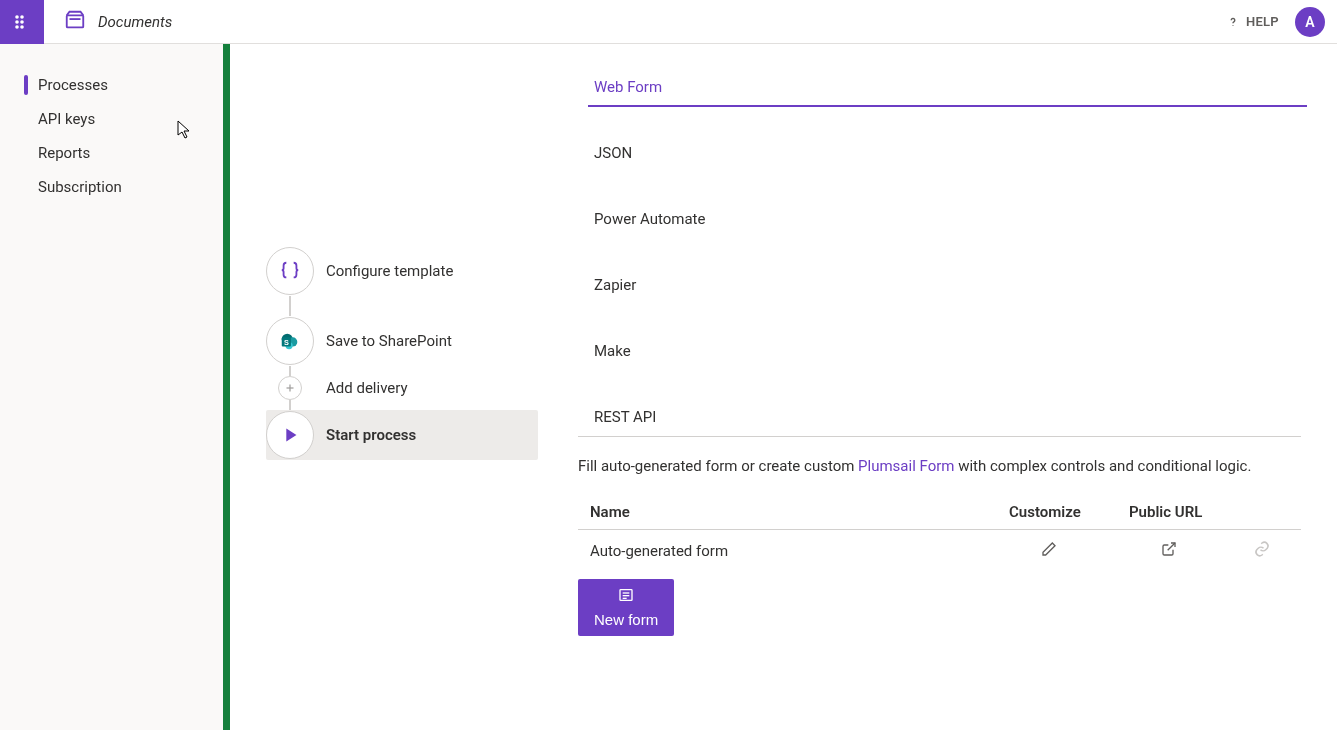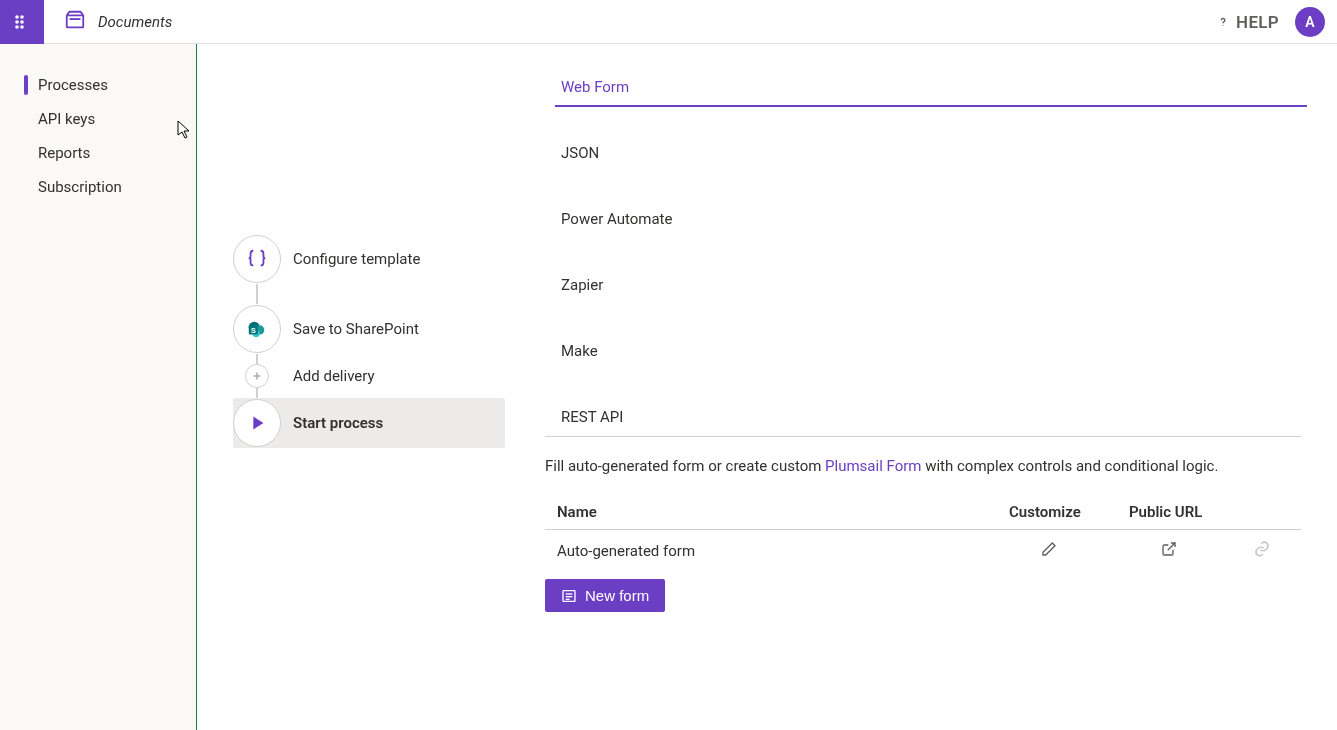--- a/index.html
+++ b/index.html
@@ -37,21 +37,21 @@
   .app-name {
     margin-left: 12px;
     font-size: 15px;
     color: #323130;
     font-style: italic;
   }
   .topbar .spacer { flex: 1; }
   .help {
     display: flex; align-items: center; gap: 6px;
     color: #605e5c;
-    font-size: 17px;
+    font-size: 13px;
     font-weight: 600;
     letter-spacing: .3px;
     margin-right: 16px;
     cursor: pointer;
   }
   .avatar {
     width: 30px; height: 30px; border-radius: 50%;
     background: #6c3ec4;
     color: #fff;
     display: flex; align-items: center; justify-content: center;
@@ -59,24 +59,24 @@
     margin-right: 12px;
   }
 
   
   .body {
     flex: 1;
     display: flex;
     min-height: 0;
   }
   .sidebar {
-    width: 197px;
+    width: 230px;
     background: #faf9f8;
     padding-top: 24px;
-    border-right: 1px solid #15803d;
+    border-right: 7px solid #15803d;
   }
   .nav-item {
     padding: 8px 18px 8px 38px;
     font-size: 15px;
     color: #323130;
     cursor: pointer;
     position: relative;
   }
   .nav-item.active::before {
     content: '';
@@ -232,20 +232,21 @@
     display: inline-flex;
     align-items: center;
     gap: 8px;
     background: #6c3ec4;
     color: #fff;
     border: none;
     padding: 8px 16px;
     font-size: 15px;
     cursor: pointer;
     border-radius: 2px;
+    flex-direction: column;
   }
 
   .cursor {
     position: absolute;
     top: 120px; left: 177px;
     pointer-events: none;
   }
   .cursor svg { display: block; }
 </style>
 </head>

